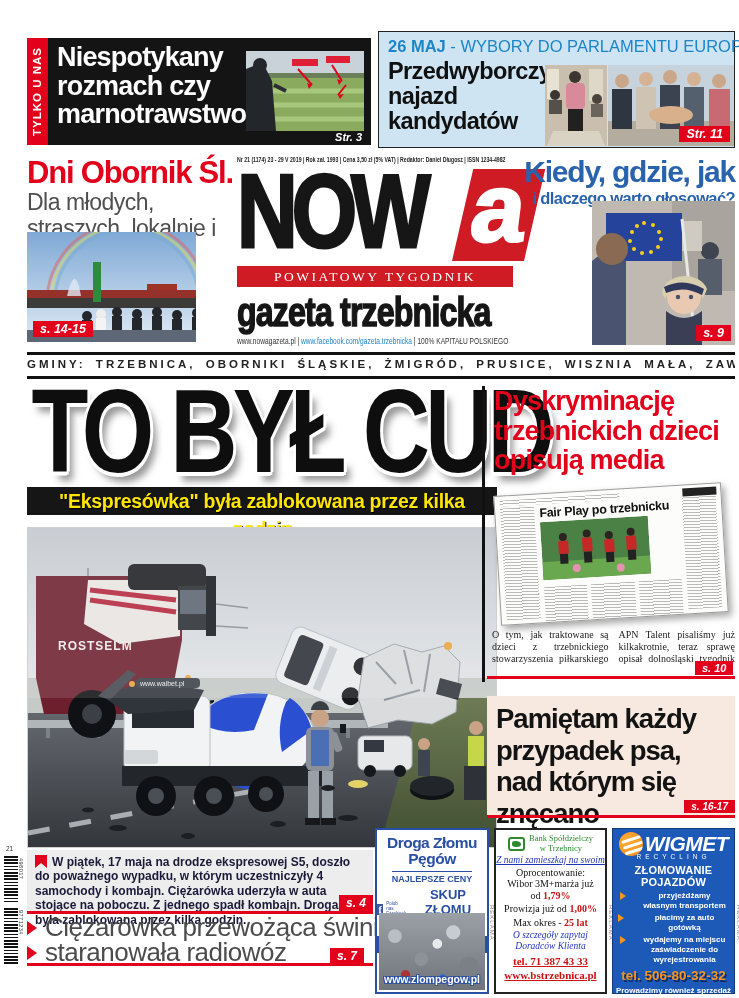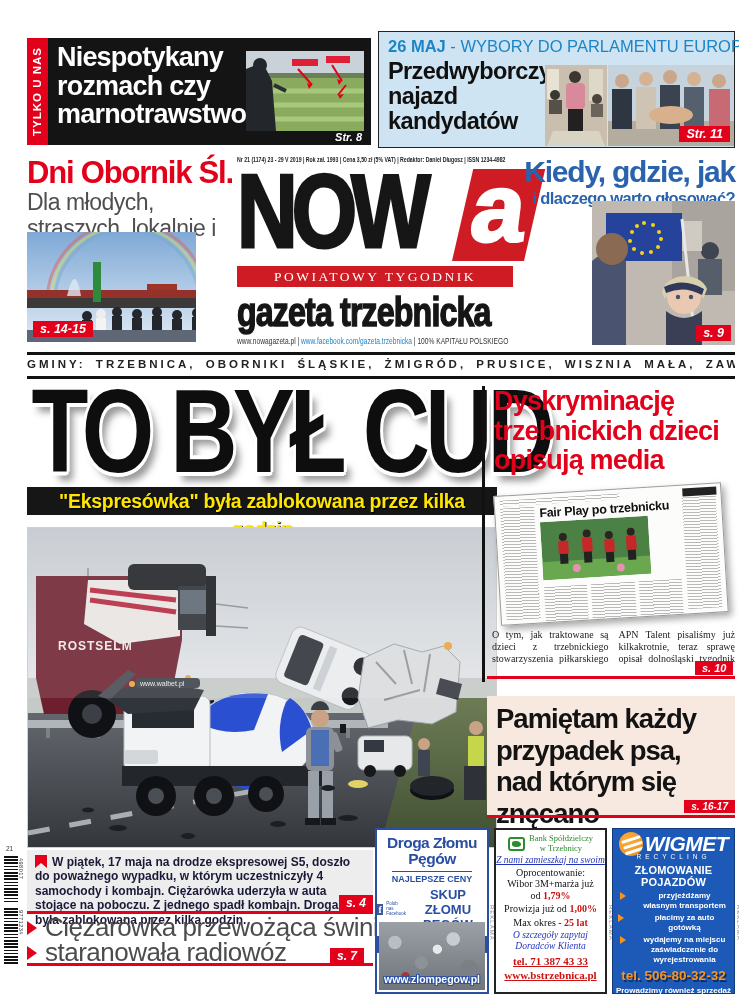--- a/index.html
+++ b/index.html
@@ -124,21 +124,21 @@
   .scrap { left:375px; width:114px; border:2px solid #2a4fa2; }
   .scrap-t { color:#2a4fa2; font-weight:700; font-size:15.5px; line-height:1.02; margin-top:5px; letter-spacing:-0.5px; }
   .scrap-hr { width:72%; border-top:1.5px solid #2a4fa2; margin:4px auto 2px; }
   .scrap-best { font-size:9px; font-weight:700; color:#2a4fa2; }
   .fb-row { display:flex; justify-content:center; align-items:center; gap:3px; margin-top:3px; }
   .f-ico { width:11px; height:11px; background:#3b5998; color:#fff; font-family:"Liberation Serif",serif;
            font-weight:700; font-size:10px; line-height:11px; }
   .fb-small { font-size:4.5px; color:#2a4fa2; text-align:left; line-height:1.1; }
   .fb-page { font-size:13px; font-weight:700; color:#2a4fa2; }
   .scrap-ph { margin-top:4px; background:#2a4fa2; color:#fff; font-weight:700; font-size:13px; height:17px; line-height:17px; }
-  .scrap-photo { position:absolute; left:2px; right:2px; bottom:2px; height:68px;
+  .scrap-photo { position:absolute; left:2px; right:2px; bottom:2px; height:77px;
         background:
           radial-gradient(circle at 15% 30%, #b9bec4 0 6%, transparent 7%),
           radial-gradient(circle at 40% 60%, #8d9298 0 8%, transparent 9%),
           radial-gradient(circle at 70% 25%, #c8ccd0 0 7%, transparent 8%),
           radial-gradient(circle at 85% 70%, #7b8086 0 9%, transparent 10%),
           radial-gradient(circle at 25% 80%, #a33 0 4%, transparent 5%),
           radial-gradient(circle at 60% 85%, #36c 0 4%, transparent 5%),
           radial-gradient(circle at 55% 40%, #e7e9ea 0 6%, transparent 7%),
           linear-gradient(180deg,#9aa0a6,#6f757b); }
   .scrap-site { position:absolute; left:0; right:0; bottom:5px; color:#fff; font-weight:700; font-size:10.5px;
@@ -189,21 +189,21 @@
         <path d="M0,40 H118 M0,54 H118 M0,68 H118" stroke="#a7c77c" stroke-width="5"></path>
         <path d="M0,80 V18 L10,14 L20,18 L26,30 L30,80 Z" fill="#23262b"></path>
         <circle cx="14" cy="14" r="7" fill="#23262b"></circle>
         <path d="M28,34 L40,40" stroke="#2b2e33" stroke-width="4"></path>
         <path d="M52,18 L66,34 M86,14 L96,30 M100,34 L92,44" stroke="#e2001a" stroke-width="2"></path>
         <path d="M66,34 l-5,-2 l2,6 z M96,30 l-5,-2 l2,6 z M92,44 l6,-1 l-4,5 z" fill="#e2001a"></path>
         <rect x="46" y="8" width="26" height="7" fill="#e2001a" opacity="0.85"></rect>
         <rect x="80" y="5" width="24" height="7" fill="#e2001a" opacity="0.85"></rect>
       </svg>
     </div>
-    <div class="tl-ref">Str. 8</div>
+    <div class="tl-ref">Str. 3</div>
   </div>
 
   <div class="abs tr-box">
     <div class="tr-kick"><b>26 MAJ</b><span> - WYBORY DO PARLAMENTU EUROPEJSKIEGO!</span></div>
     <div class="tr-head">Przedwyborczy najazd kandydatów</div>
     <div class="tr-pa">
       <svg width="62" height="81" viewBox="0 0 62 81">
         <rect width="62" height="81" fill="#cabfae"></rect>
         <rect x="2" y="4" width="12" height="30" fill="#e7e2d4"></rect>
         <rect x="44" y="4" width="14" height="32" fill="#ded8c8"></rect>

